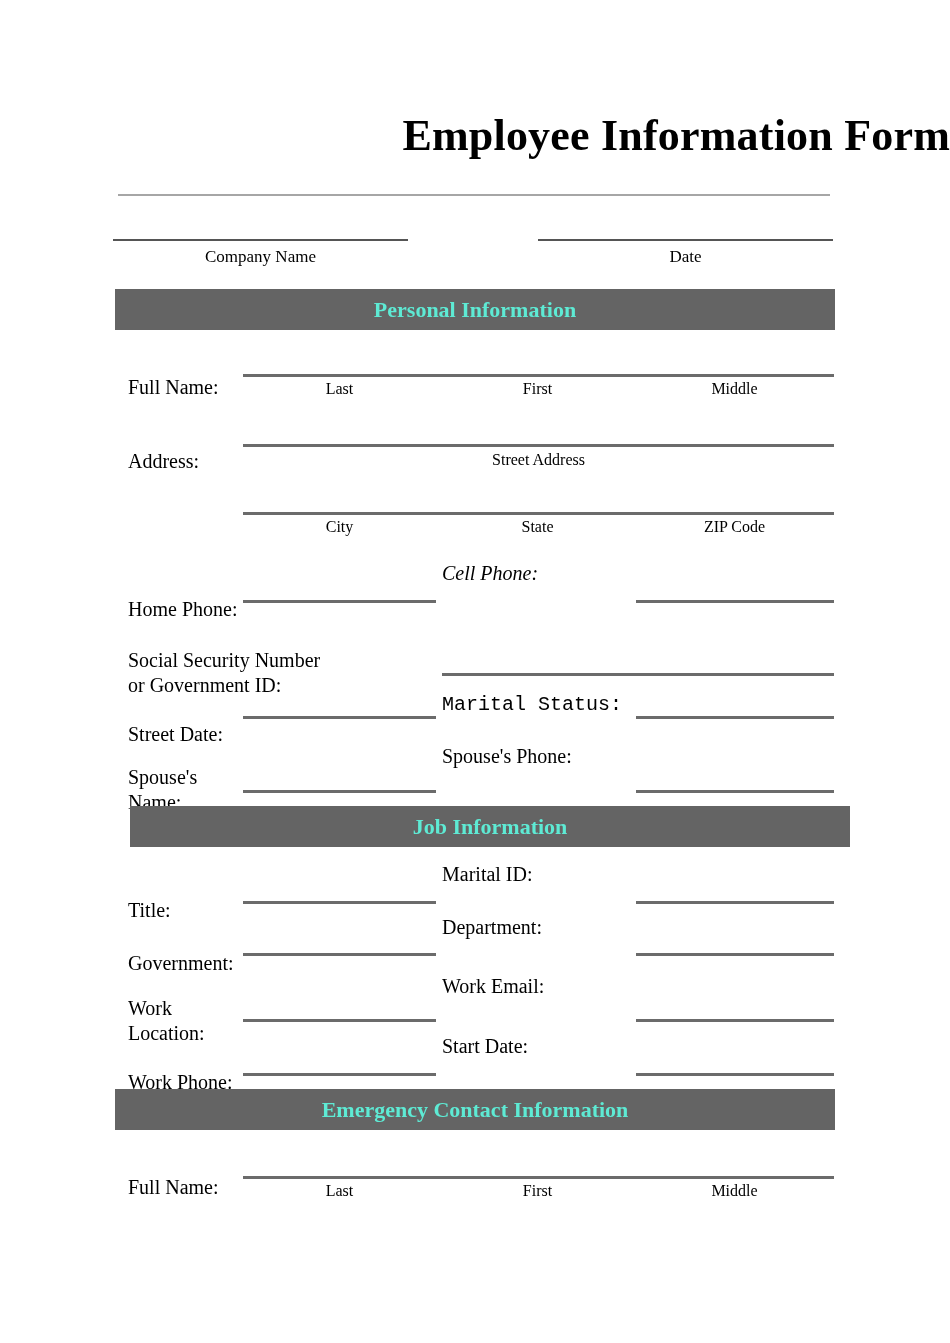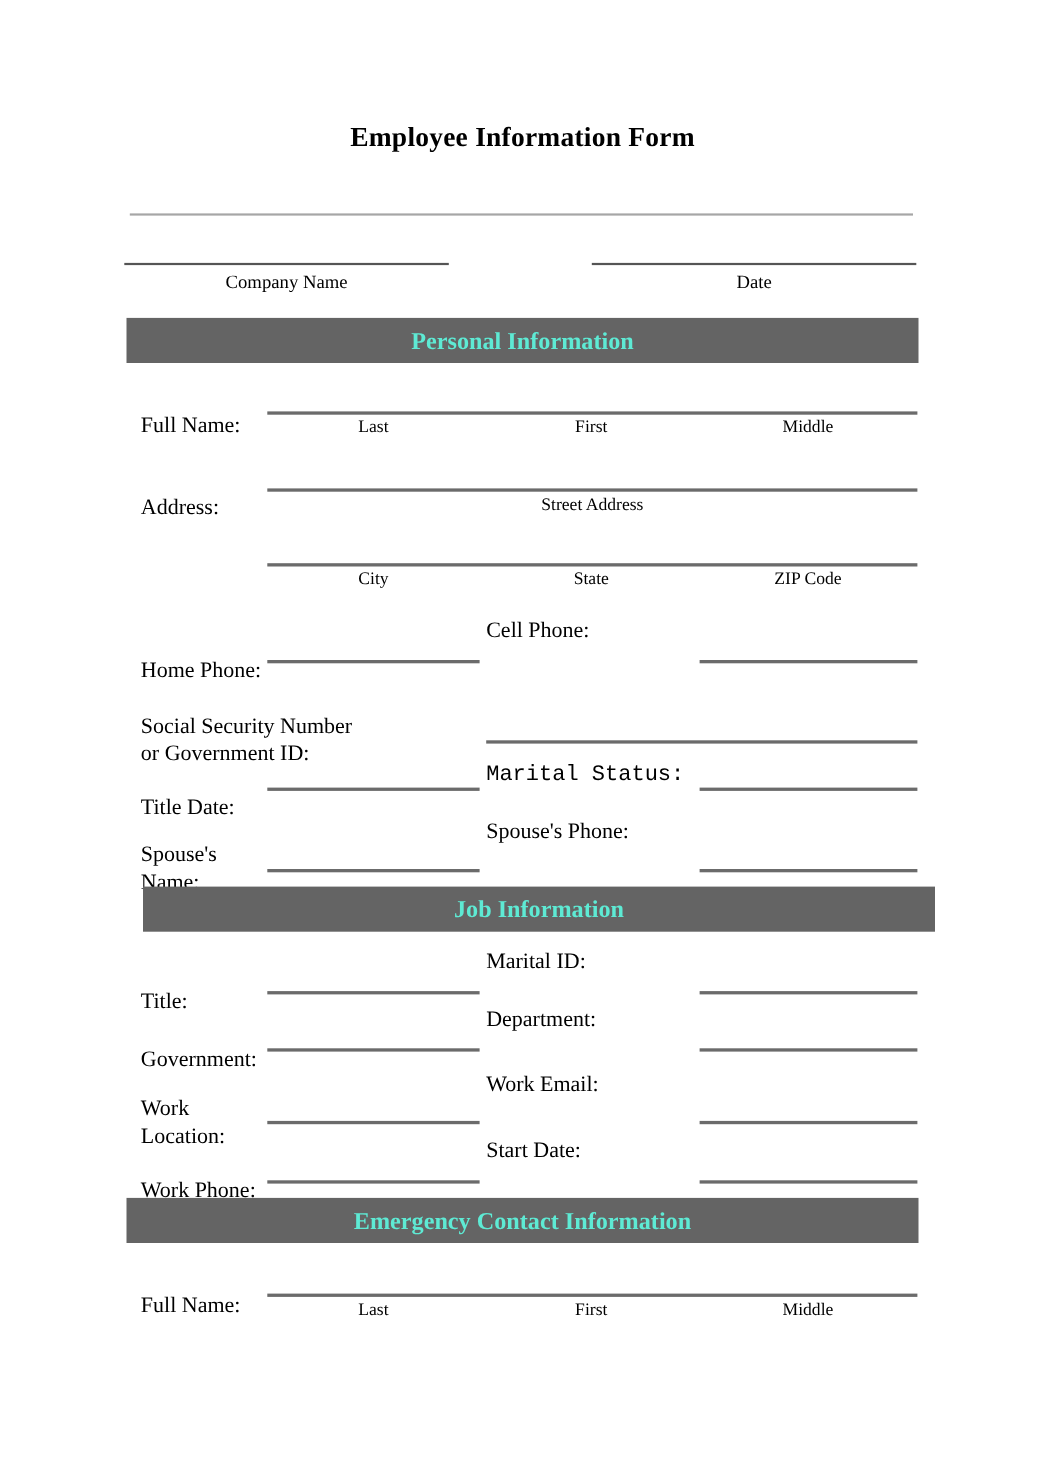--- a/index.html
+++ b/index.html
@@ -22,22 +22,22 @@
     width: 950px;
     height: 1343px;
   }
 
   
   .doc-title {
     position: absolute;
     left: 0;
     top: 112px;
     width: 950px;
-    text-align: center;
-    font-size: 25px;
+    text-align: right;
+    font-size: 44px;
     font-weight: bold;
     letter-spacing: 0.2px;
     line-height: 1.1;
   }
 
   
   .top-rule {
     position: absolute;
     left: 118px;
     top: 194px;
@@ -155,28 +155,28 @@
   <div class="f-line" style="left:243px; top:444px; width:591px;"></div>
   <div class="subcap" style="left:243px; top:451px; width:591px;">Street Address</div>
 
   <div class="f-line" style="left:243px; top:512px; width:591px;"></div>
   <div class="subcap" style="left:243px; top:518px; width:193px;">City</div>
   <div class="subcap" style="left:441px; top:518px; width:193px;">State</div>
   <div class="subcap" style="left:638px; top:518px; width:193px;">ZIP Code</div>
 
   <div class="f-label col-left" style="top:561px;">Home Phone:</div>
   <div class="f-line" style="left:243px; top:600px; width:193px;"></div>
-  <div class="f-label col-right" style="top:561px;">Cell Phone:</div>
+  <div class="f-label col-right" style="top:561px;font-style:italic;">Cell Phone:</div>
   <div class="f-line" style="left:636px; top:600px; width:198px;"></div>
 
   <div class="f-label col-left" style="top:612px;">Social Security Number
 or Government ID:</div>
   <div class="f-line" style="left:442px; top:673px; width:392px;"></div>
 
-  <div class="f-label col-left" style="top:686px;">Title Date:</div>
+  <div class="f-label col-left" style="top:686px;">Street Date:</div>
   <div class="f-line" style="left:243px; top:716px; width:193px;"></div>
   <div class="f-label col-right" style="top:692px;font-family:Liberation Mono, monospace;">Marital Status:</div>
   <div class="f-line" style="left:636px; top:716px; width:198px;"></div>
 
   <div class="f-label col-left" style="top:729px;">Spouse's
 Name:</div>
   <div class="f-line" style="left:243px; top:790px; width:193px;"></div>
   <div class="f-label col-right" style="top:744px;">Spouse's Phone:</div>
   <div class="f-line" style="left:636px; top:790px; width:198px;"></div>
 

